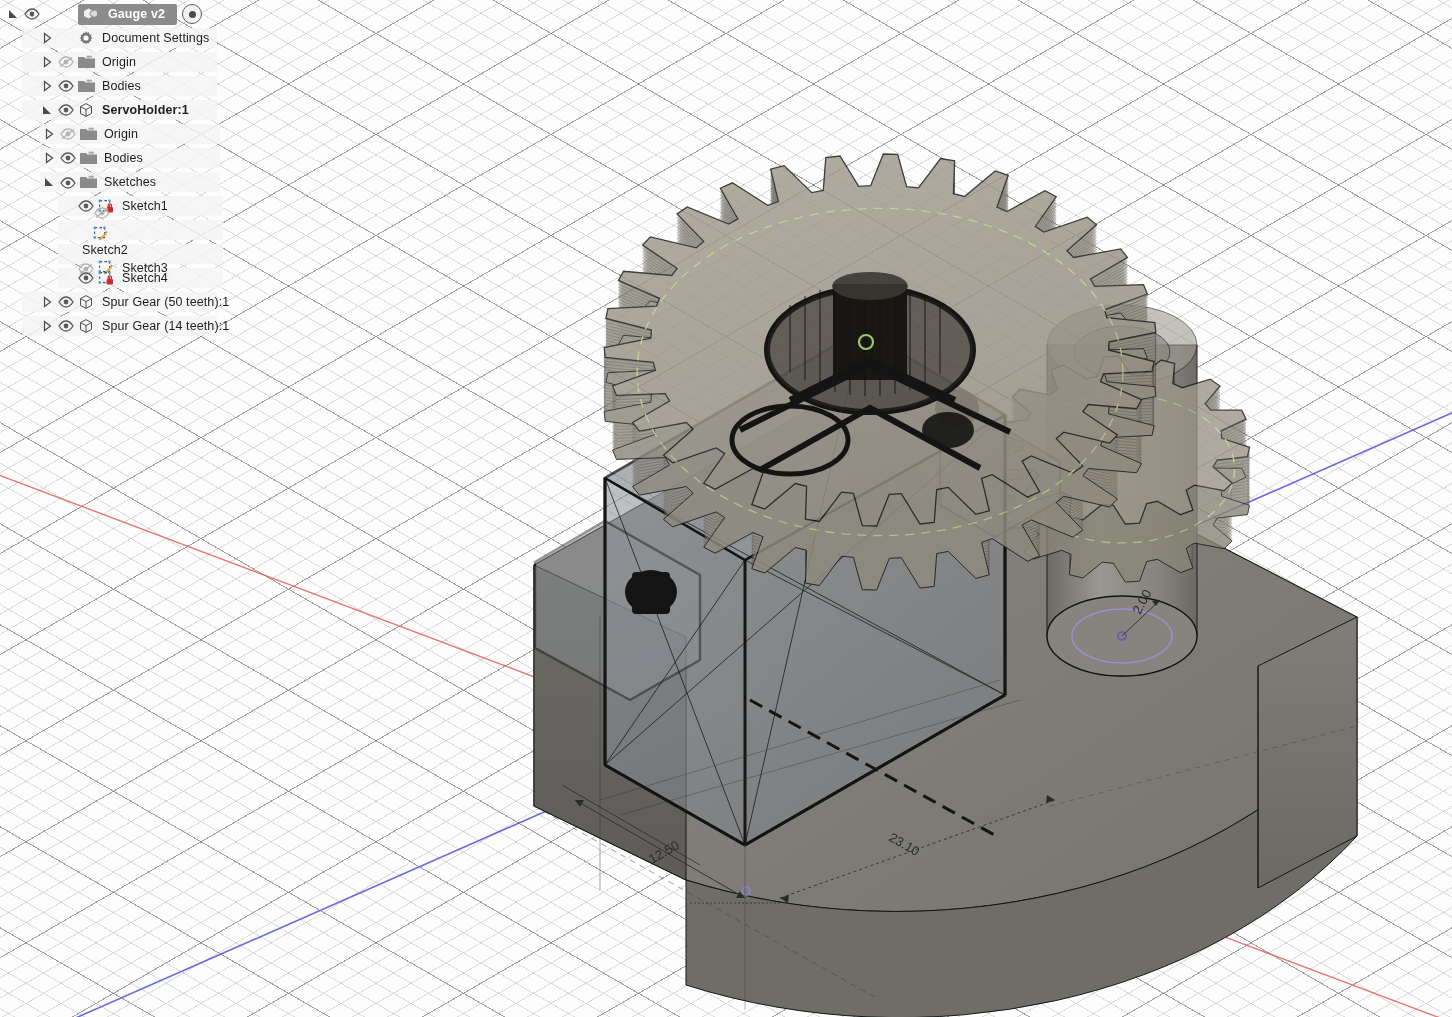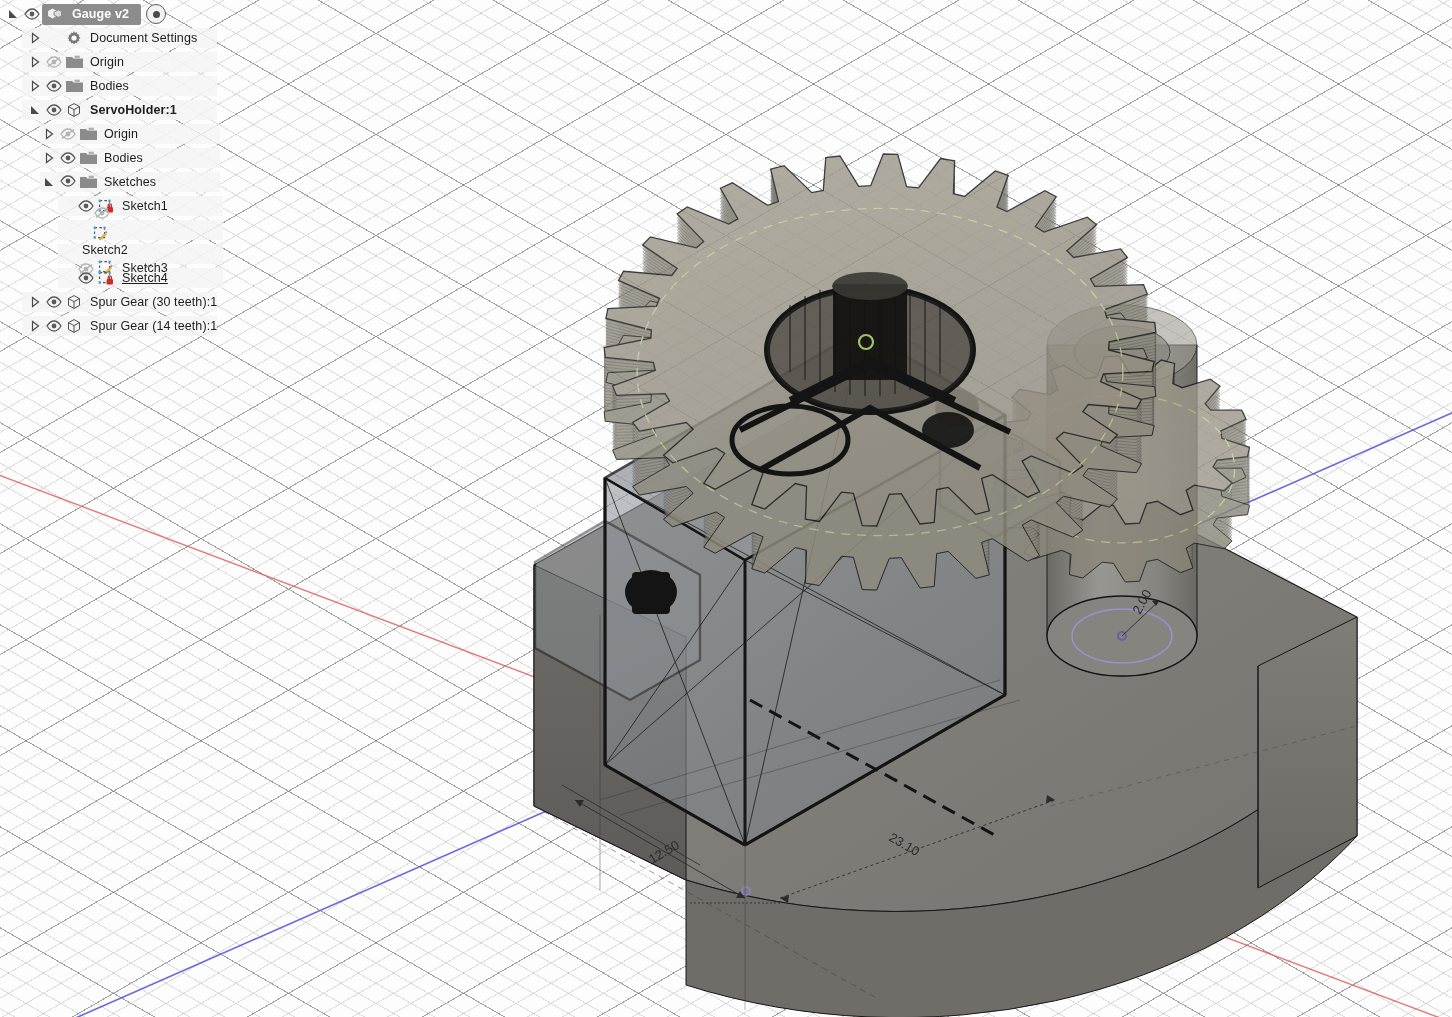--- a/index.html
+++ b/index.html
@@ -56,21 +56,21 @@
   .root-chip{
     display:flex;align-items:center;background:#8c8c8c;color:#ffffff;
     border-radius:2px;padding:1px 8px 1px 2px;height:19px;
   }
   .root-chip .lbl{color:#fff;font-weight:bold;padding-left:8px;padding-right:4px;}
   .radio{width:18px;height:18px;margin-left:5px;border-radius:50%;
          border:1.5px solid #5c5c5c;background:#f2f2f2;display:flex;align-items:center;justify-content:center;}
   .radio b{display:block;width:7px;height:7px;border-radius:50%;background:#4a4a4a;}
 
   
-  .i0{padding-left:4px}.i1{padding-left:26px}.i2{padding-left:40px}.i3{padding-left:58px}
+  .i0{padding-left:4px}.i1{padding-left:38px}.i2{padding-left:40px}.i3{padding-left:58px}
 
   
   #art{position:absolute;inset:0;z-index:20;}
   .dimtext{font-family:"Liberation Sans",sans-serif;font-size:13px;fill:#2b2b2b;}
 </style>
 </head>
 <body>
 
 <div id="viewport">
   <div class="grid-layer grid-fine"></div>
@@ -293,21 +293,21 @@
         <svg width="12" height="12" viewBox="0 0 12 12">
           <path d="M2 10 L2 2 L10 10 Z" fill="#4a4a4a"></path>
         </svg>
       </div>
       <div class="eye">
         <svg width="16" height="12" viewBox="0 0 16 12">
           <path d="M1 6 C3.4 2.2 6 1 8 1 C10 1 12.6 2.2 15 6 C12.6 9.8 10 11 8 11 C6 11 3.4 9.8 1 6 Z" fill="none" stroke="#5a5a5a" stroke-width="1.3"></path>
           <circle cx="8" cy="6" r="2.4" fill="#5a5a5a"></circle>
         </svg>
       </div>
-      <div class="root-chip" style="display: flex; align-items: center;">
+      <div class="root-chip" style="display: flex; align-items: center; margin-left: 36px;">
         <div class="ic">
           <svg width="18" height="16" viewBox="0 0 18 16">
             <path d="M2.5 4.8L7.5 2l4.6 2.6v5.6L7.5 13 2.5 10.3z" fill="#f0f0f0" stroke="#8a8a8a" stroke-width="1"></path>
             <path d="M9 6.2l4.5-2.4 3 1.7v4.2l-3 1.7-4.5-2.4z" fill="#dcdcdc" stroke="#8a8a8a" stroke-width="1"></path>
           </svg>
         </div>
         <span class="lbl">Gauge v2</span>
       </div>
       <div class="radio">
         <b></b>
@@ -448,21 +448,21 @@
         <span class="lbl">Bodies</span>
       </div>
     </div>
     <div class="row i2">
       <div class="rowbg" style="left: 40px; width: 180px;"></div>
       <div class="tw">
         <svg width="12" height="12" viewBox="0 0 12 12">
           <path d="M2 10 L2 2 L10 10 Z" fill="#4a4a4a"></path>
         </svg>
       </div>
-      <div style="display: flex; align-items: flex-start;">
+      <div style="display: flex; align-items: flex-end;">
         <div class="eye">
           <svg width="16" height="12" viewBox="0 0 16 12">
             <path d="M1 6 C3.4 2.2 6 1 8 1 C10 1 12.6 2.2 15 6 C12.6 9.8 10 11 8 11 C6 11 3.4 9.8 1 6 Z" fill="none" stroke="#5a5a5a" stroke-width="1.3"></path>
             <circle cx="8" cy="6" r="2.4" fill="#5a5a5a"></circle>
           </svg>
         </div>
         <div class="ic">
           <svg width="17" height="14" viewBox="0 0 17 14">
             <path fill="#8b8b8b" d="M0 2h6l1.4 1.6H17V13H0z"></path>
             <rect x="8.6" y="0.7" width="5.2" height="2.1" fill="#a9a9a9"></rect>
@@ -544,21 +544,21 @@
             <path d="M8.2 13.4l-1.6.5.5-1.6 5.0-5.0 1.1 1.1z" fill="#f0c040" stroke="#b08a20" stroke-width=".7"></path>
             <path d="M12.1 6.2l1.1-1.1 1.1 1.1-1.1 1.1z" fill="#d84a3a"></path>
           </svg>
         </div>
         <span class="lbl">Sketch3</span>
       </div>
     </div>
     <div class="row i3">
       <div class="rowbg" style="left: 58px; width: 165px;"></div>
       <div class="tw"></div>
-      <div style="display: flex; align-items: center; text-decoration: underline;">
+      <div style="display: flex; align-items: center;">
         <div class="eye">
           <svg width="16" height="12" viewBox="0 0 16 12">
             <path d="M1 6 C3.4 2.2 6 1 8 1 C10 1 12.6 2.2 15 6 C12.6 9.8 10 11 8 11 C6 11 3.4 9.8 1 6 Z" fill="none" stroke="#5a5a5a" stroke-width="1.3"></path>
             <circle cx="8" cy="6" r="2.4" fill="#5a5a5a"></circle>
           </svg>
         </div>
         <div class="ic">
           <svg width="17" height="15" viewBox="0 0 17 15">
             <g stroke="#545454" stroke-width="1.1" fill="none" stroke-dasharray="2.6 2.2">
               <rect x="1.6" y="1.6" width="10" height="10"></rect>
@@ -586,21 +586,21 @@
             <path d="M1 6 C3.4 2.2 6 1 8 1 C10 1 12.6 2.2 15 6 C12.6 9.8 10 11 8 11 C6 11 3.4 9.8 1 6 Z" fill="none" stroke="#5a5a5a" stroke-width="1.3"></path>
             <circle cx="8" cy="6" r="2.4" fill="#5a5a5a"></circle>
           </svg>
         </div>
         <div class="ic">
           <svg width="16" height="16" viewBox="0 0 16 16">
             <path d="M2.5 4.6L8 1.6l5.5 3v6.8L8 14.4 2.5 11.4z" fill="#f4f4f4" stroke="#4f4f4f" stroke-width="1"></path>
             <path d="M2.5 4.6L8 7.6l5.5-3M8 7.6v6.8" fill="none" stroke="#4f4f4f" stroke-width="1"></path>
           </svg>
         </div>
-        <span class="lbl">Spur Gear (30 teeth):1</span>
+        <span class="lbl">Spur Gear (50 teeth):1</span>
       </div>
     </div>
     <div class="row i1">
       <div class="rowbg" style="left: 22px; width: 195px;"></div>
       <div class="tw">
         <svg width="12" height="12" viewBox="0 0 12 12">
           <path d="M3.5 1.5 L3.5 10.5 L9.5 6 Z" fill="none" stroke="#4a4a4a" stroke-width="1.2"></path>
         </svg>
       </div>
       <div style="display: flex; align-items: center;">

